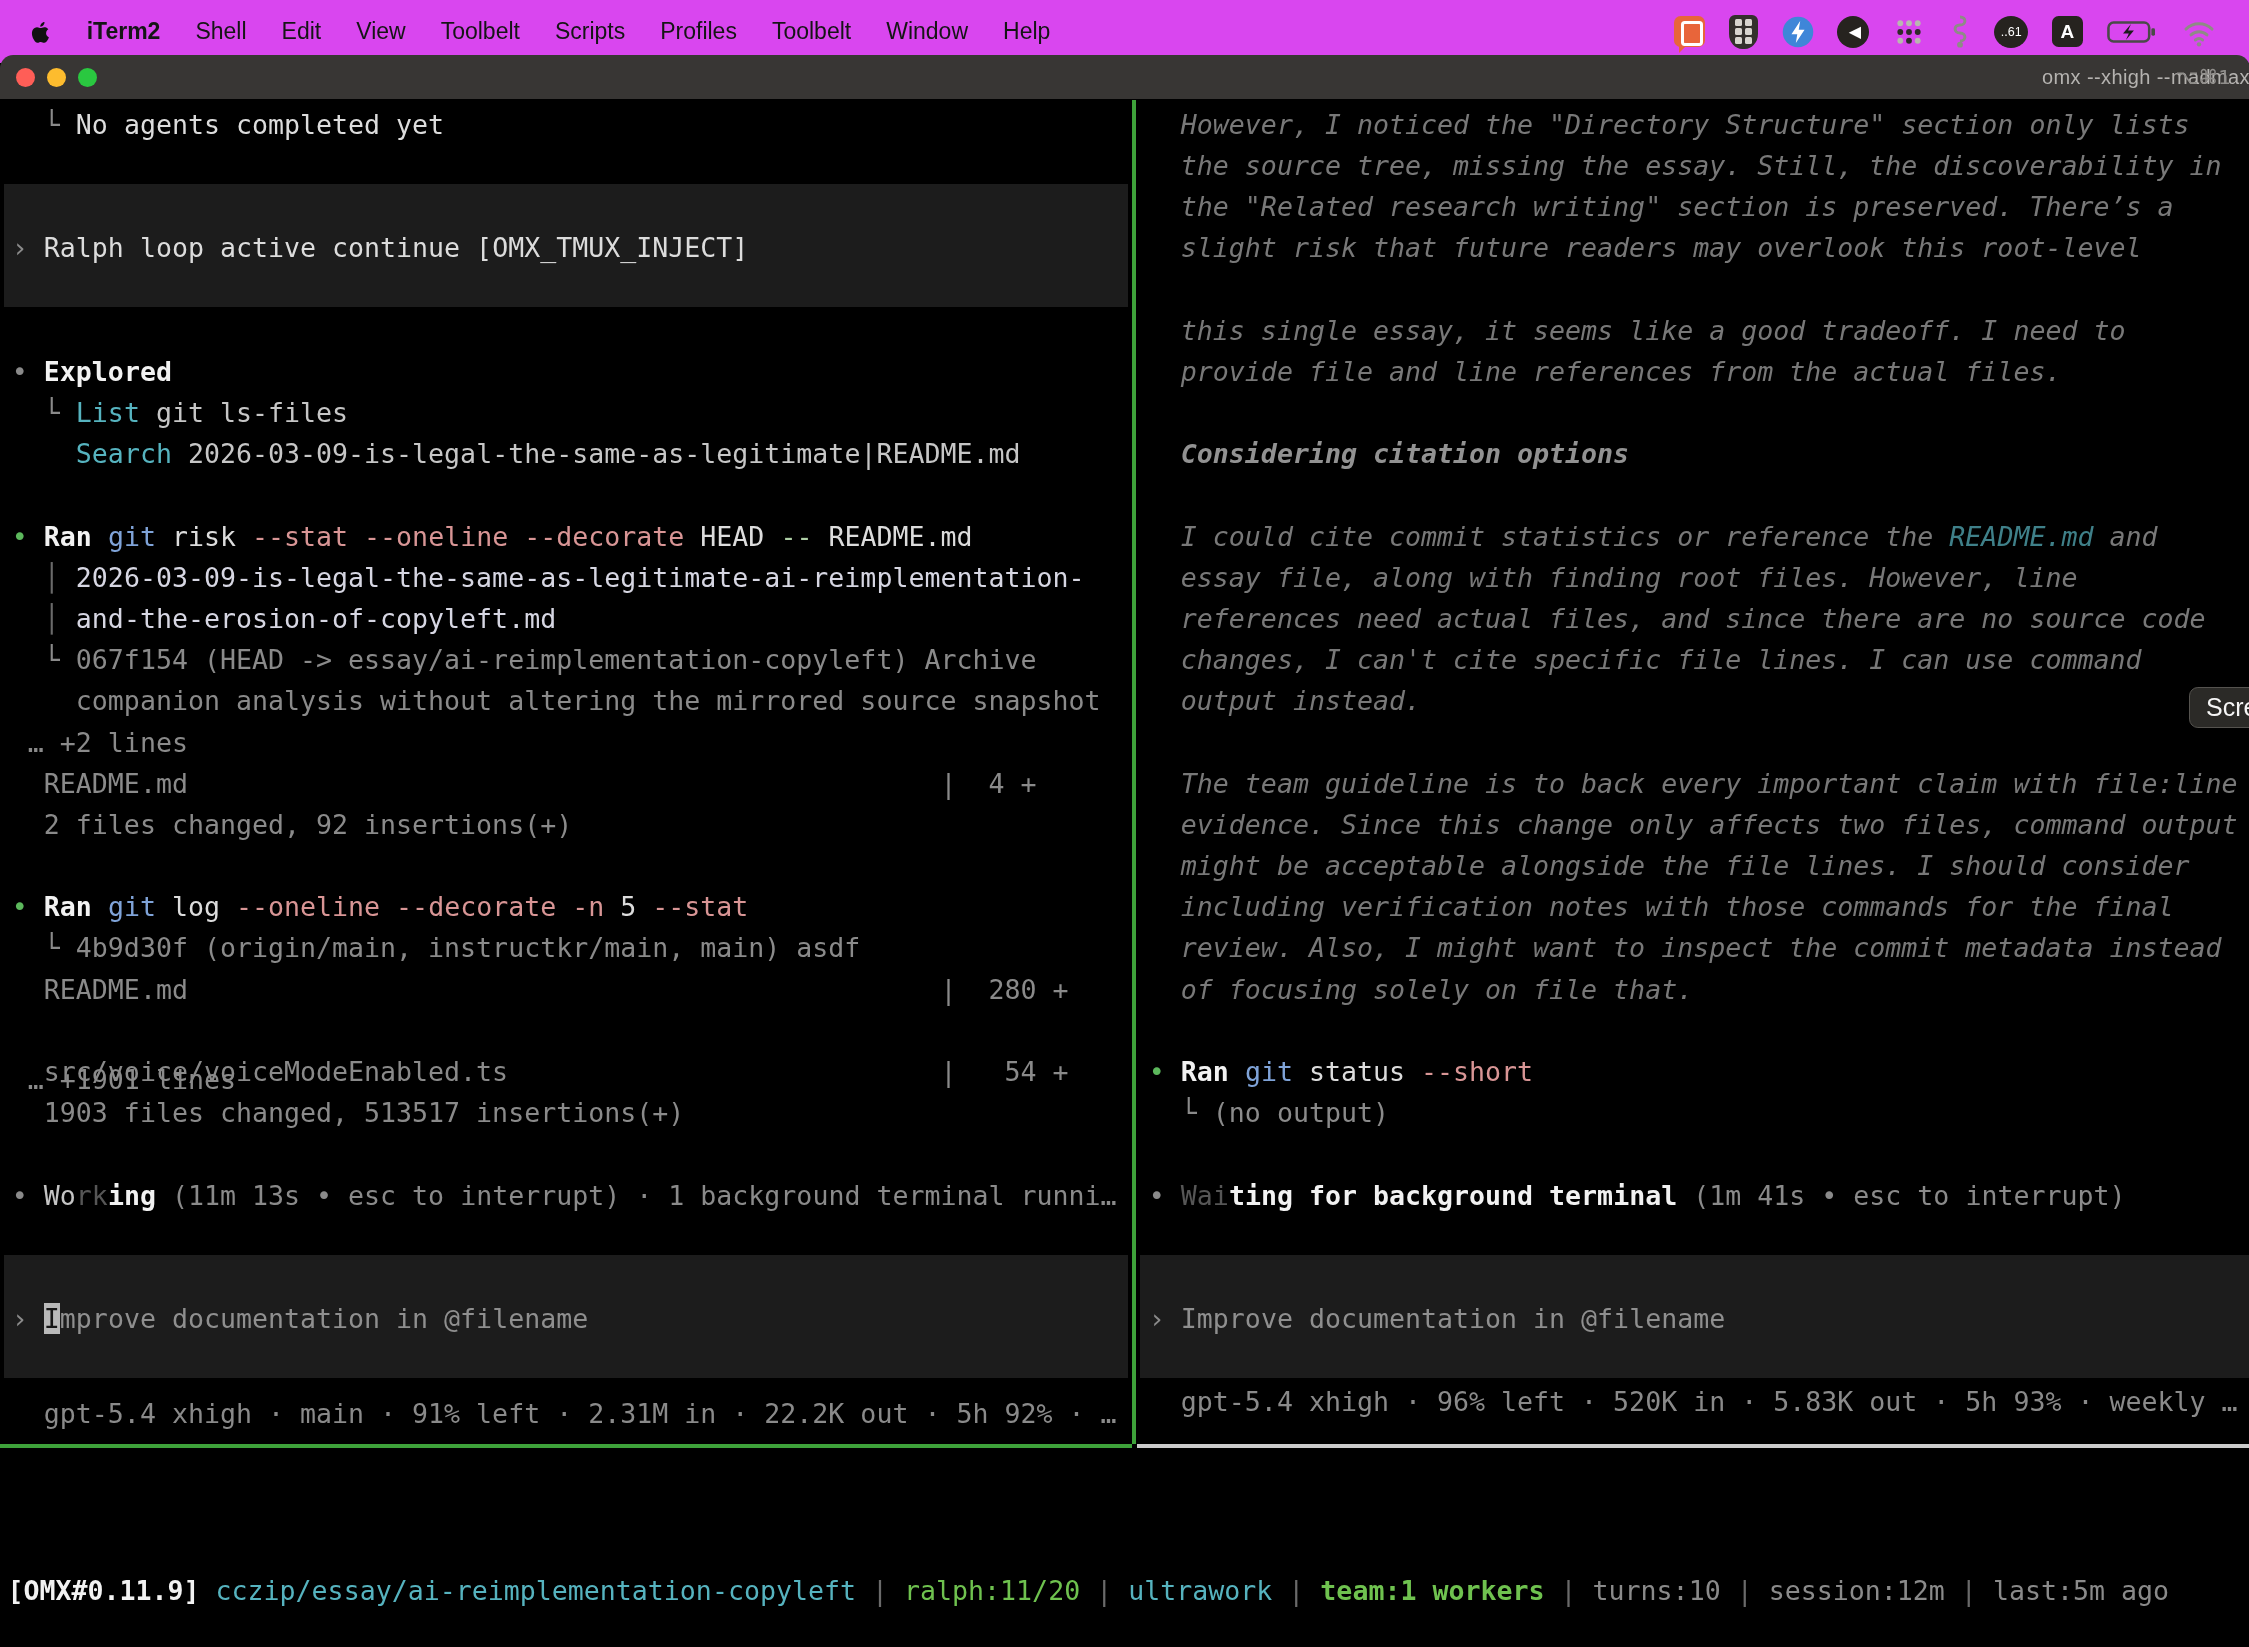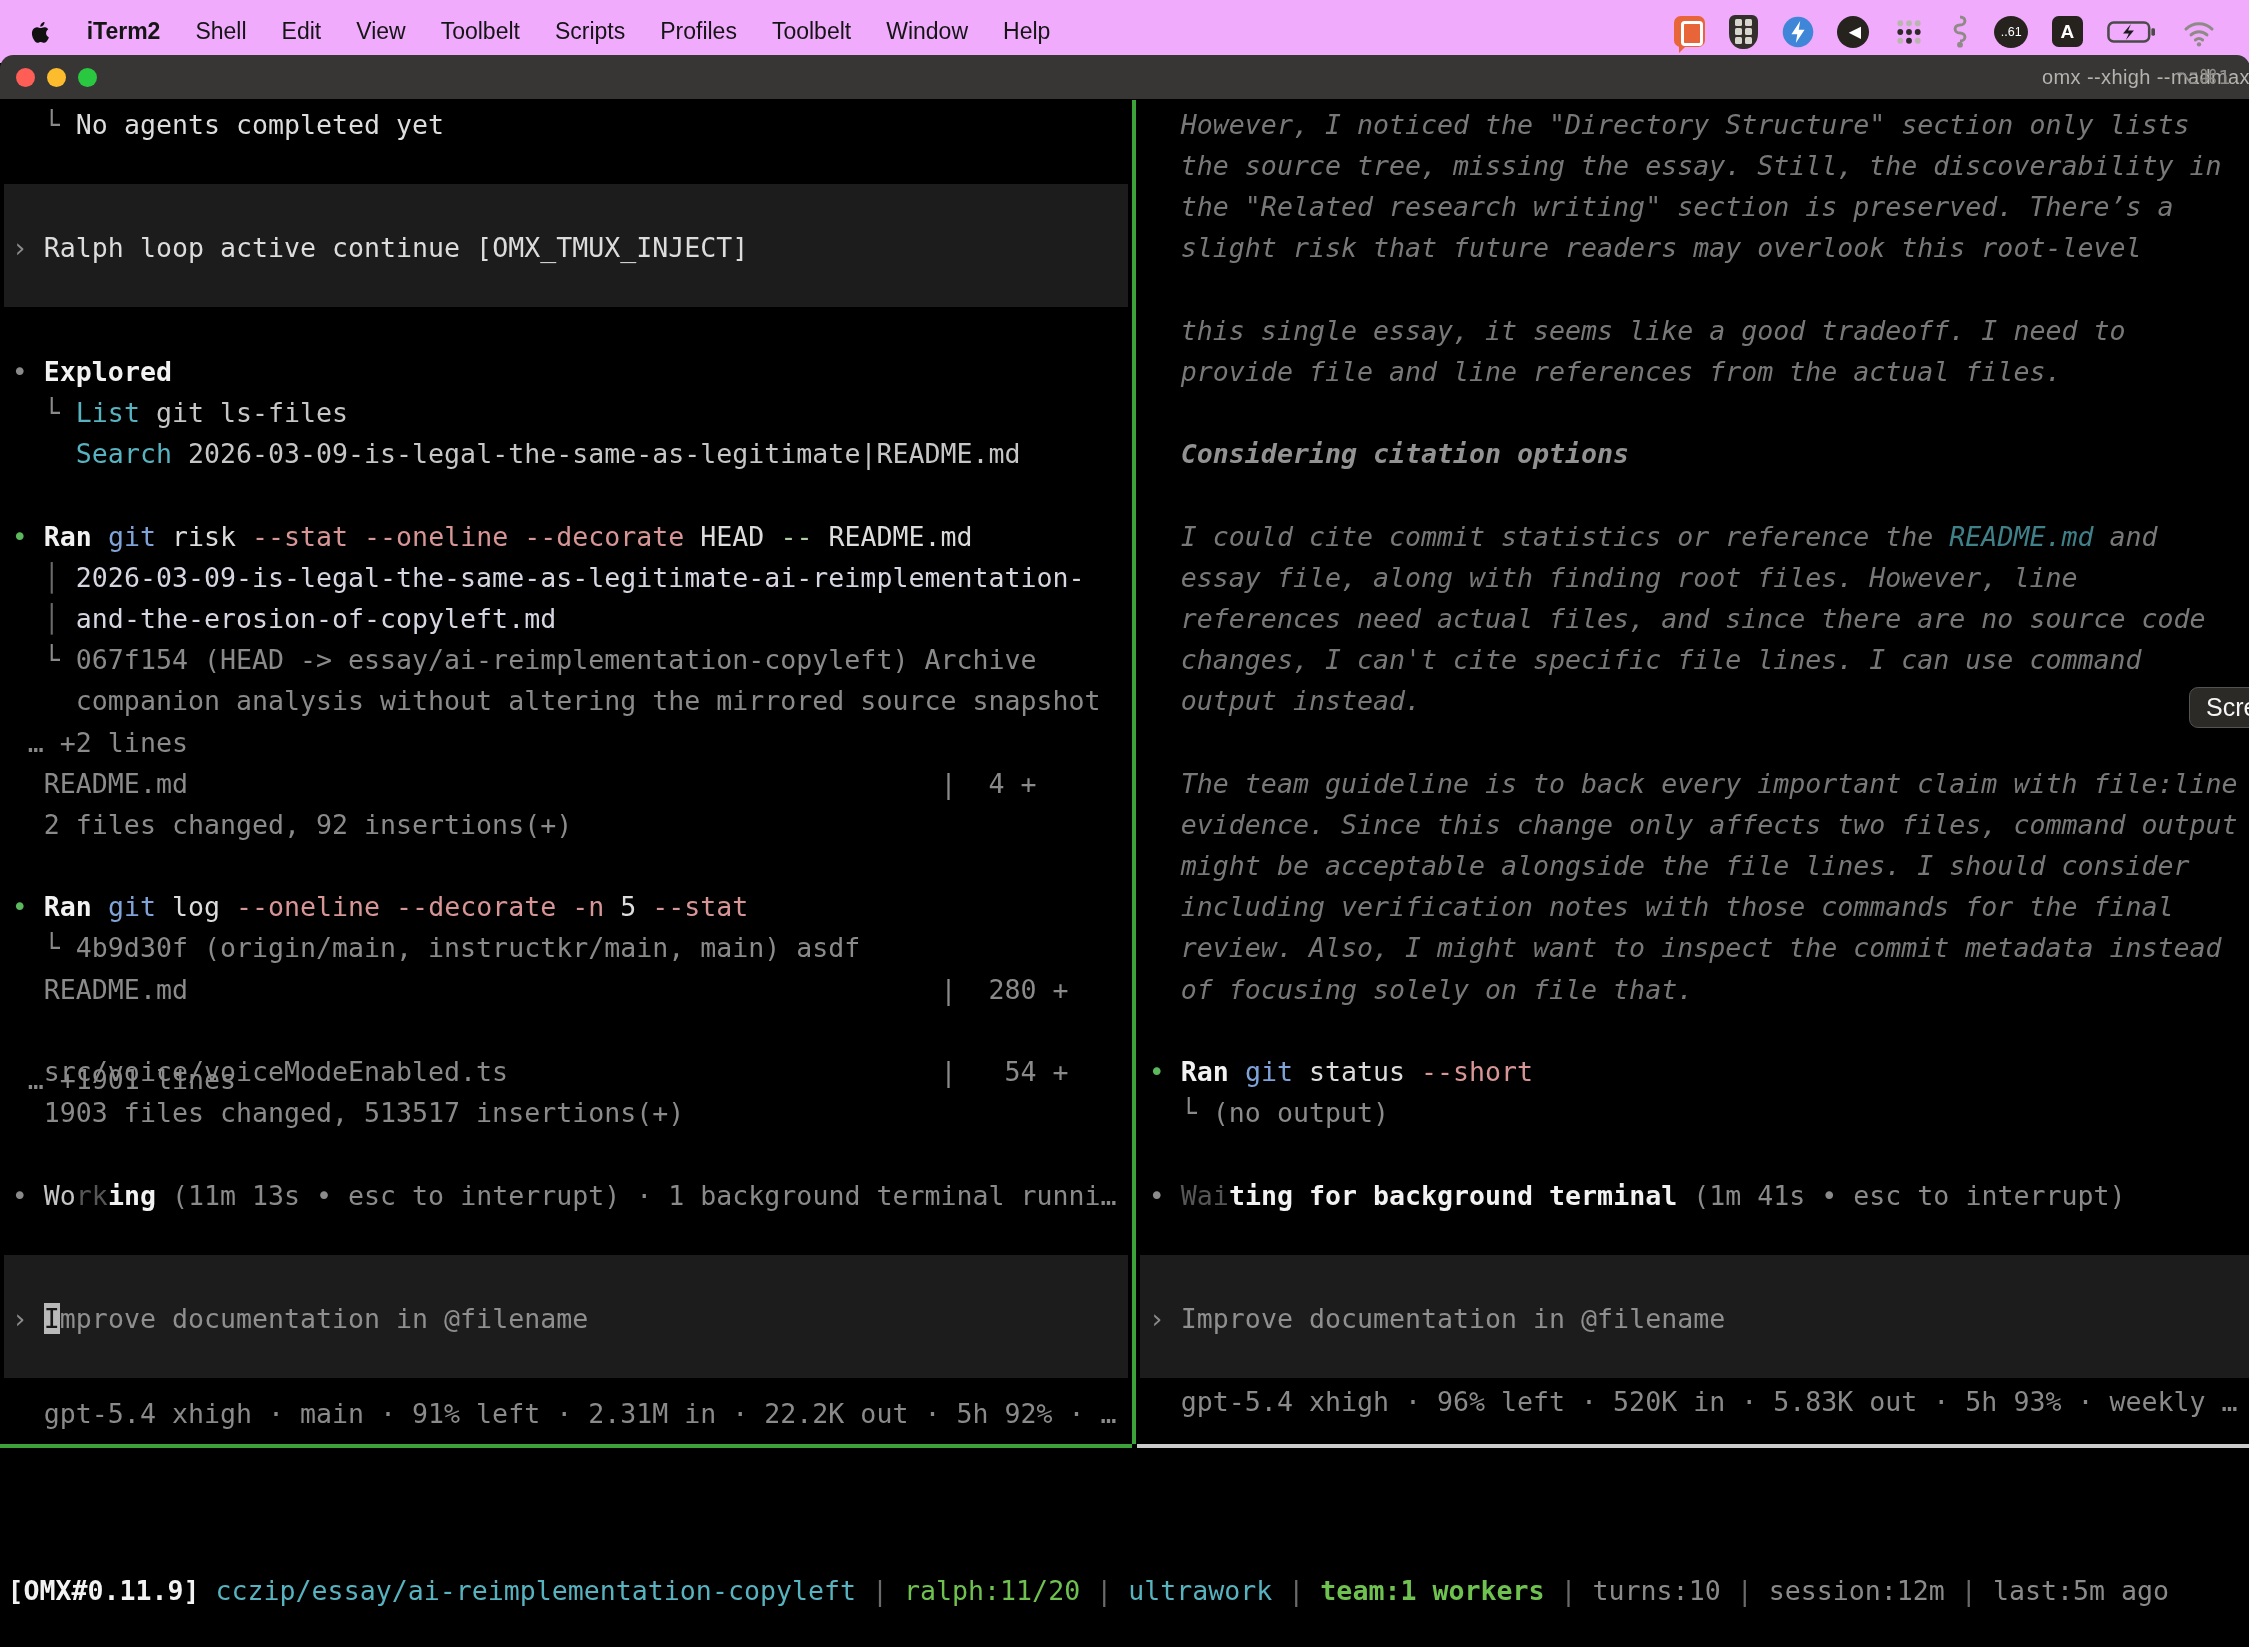--- a/index.html
+++ b/index.html
@@ -3,21 +3,21 @@
 <meta charset="utf-8">
 <style>
   html,body{margin:0;padding:0;}
   body{
     width:2250px;height:1648px;position:relative;overflow:hidden;
     background:#000;font-family:"DejaVu Sans Mono",monospace;
   }
   
   .menubar{
     position:absolute;top:0;left:0;width:2250px;height:63px;
-    background:#f0abfc;display:flex;align-items:center;
+    background:#d946ef;display:flex;align-items:center;
     font-family:"Liberation Sans",sans-serif;font-size:23px;color:#151515;text-align:right;
   }
   .menu-left{display:flex;align-items:center;gap:35px;padding-left:31px;}
   .menu-item{white-space:nowrap;}
   .menu-item.app{font-weight:bold;}
   .apple-logo svg{width:20.7px;height:25px;display:block;margin-top:1.5px;}
   .menu-right{margin-left:auto;display:flex;align-items:center;gap:23.6px;padding-right:32px;}
   .sicon{display:flex;align-items:center;justify-content:center;}
   .icon-chat{width:31px;height:31px;background:#e8653a;border-radius:6.6px;position:relative;}
   .icon-chat .bubble{position:absolute;left:6.6px;top:5.2px;width:16px;height:19px;border:3px solid #fff;border-radius:3.7px;}

